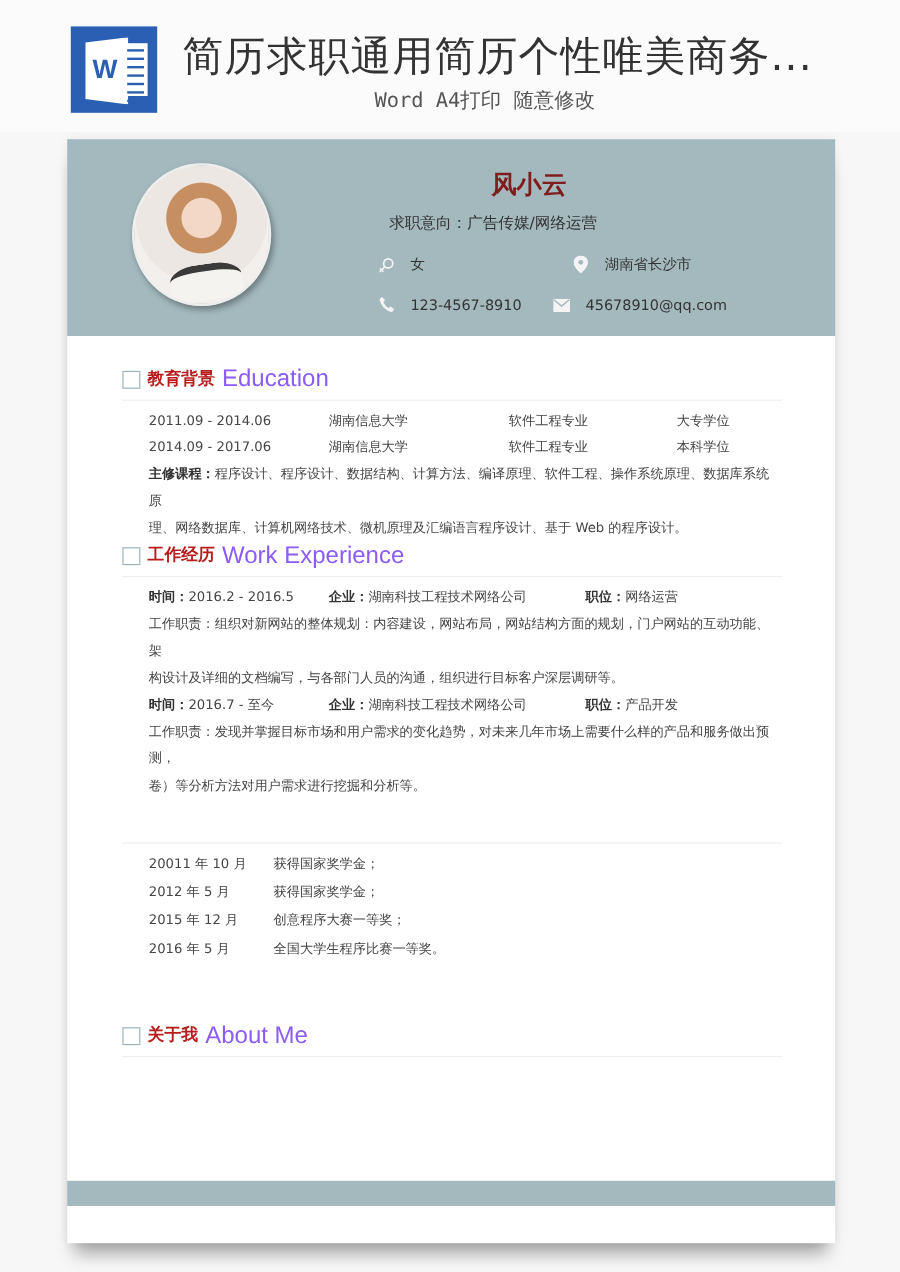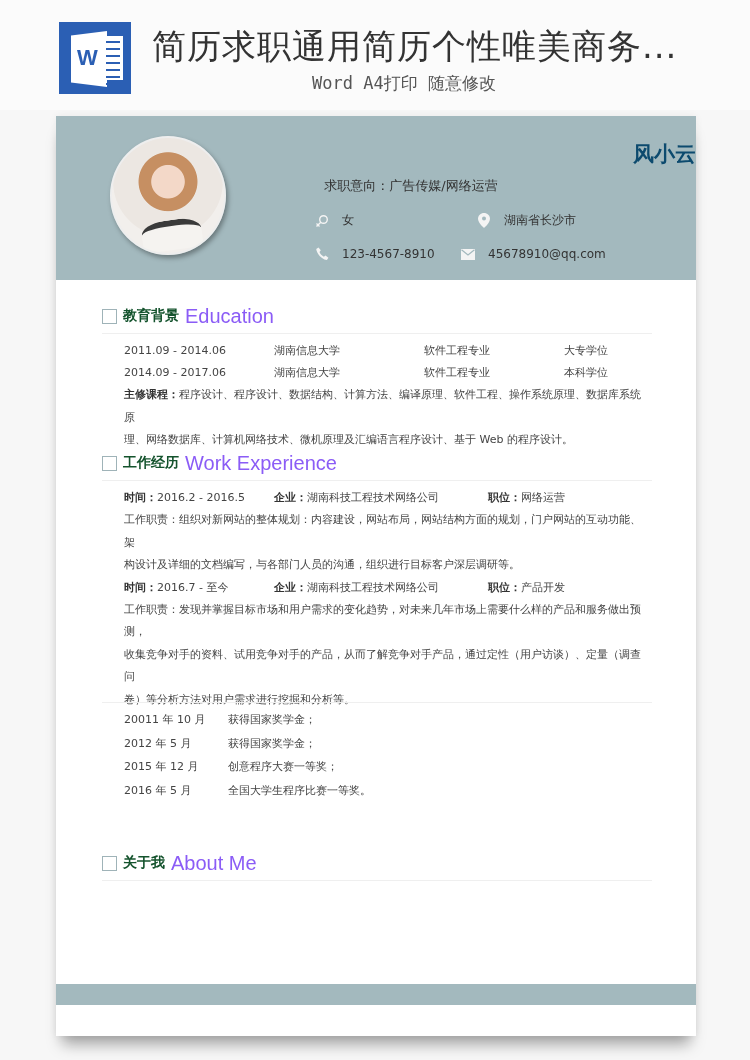--- a/index.html
+++ b/index.html
@@ -21,30 +21,30 @@
   .doc-sub { position:absolute; left:312px; top:72px; font-size:17px; color:#555; font-family:"DejaVu Sans Mono", monospace; white-space:nowrap; }
 
   
   .paper { position:absolute; left:56px; top:116px; width:640px; height:920px; background:#fff;
     box-shadow:0 14px 14px -6px rgba(0,0,0,0.35), 0 0 8px rgba(0,0,0,0.06); }
   .head { position:absolute; left:0; top:0; width:640px; height:164px; background:#a3b9be; }
   .avatar { position:absolute; left:54px; top:20px; width:112px; height:115px; border-radius:50%;
     background:radial-gradient(circle at 50% 38%, #f3d8c8 0 18%, #c68f62 19% 32%, #ece7e2 33% 60%, #f2efec 61%);
     border:2px solid #eee; box-shadow:2px 3px 5px rgba(0,0,0,0.35); overflow:hidden; }
   .avatar .neck { position:absolute; left:30px; top:82px; width:60px; height:24px; border-top:6px solid #3a3a3a; border-radius:40% 40% 0 0; background:#f5f3f0; transform:rotate(-8deg); }
-  .name { position:absolute; left:0; width:640px; top:24px; text-align:right; padding-left:130px; box-sizing:border-box; font-size:21px; font-weight:bold; color:#0c4a6e; }
+  .name { position:absolute; left:0; width:640px; top:24px; text-align:center; padding-left:130px; box-sizing:border-box; font-size:21px; font-weight:bold; color:#7f1d1d; }
   .intent { position:absolute; left:0; width:580px; top:61px; text-align:center; padding-left:130px; box-sizing:border-box; font-size:13px; color:#333; }
   .info { position:absolute; font-size:12px; color:#333; display:flex; align-items:center; white-space:nowrap; }
   .info .ic { width:16px; height:16px; margin-right:12px; color:#f4f4f4; display:flex; align-items:center; justify-content:center; font-size:12px; }
 
   
   .section { position:absolute; left:46px; width:550px; }
   .sec-head { position:relative; height:22px; display:flex; align-items:center; }
   .chk { width:13px; height:13px; border:1.5px solid #9fb3b8; margin-right:6px; background:#fff; }
-  .sec-cn { font-weight:bold; font-size:14px; color:#14532d; margin-right:6px; }
+  .sec-cn { font-weight:bold; font-size:14px; color:#b91c1c; margin-right:6px; }
   .sec-en { font-size:20px; color:#8b5cf6; font-family:Liberation Sans, sans-serif; }
   .sec-rule { height:1px; background:#efefef; margin-top:6px; }
   .row { font-size:11px; color:#444; line-height:22px; white-space:nowrap; position:relative; height:22px; }
   .para { font-size:11px; color:#444; line-height:22.5px; padding-left:22px; width:526px; }
   .b { font-weight:bold; color:#333; }
   .col { position:absolute; top:0; }
   .footer-band { position:absolute; left:0; top:868px; width:640px; height:21px; background:#a3b9be; }
 </style>
 </head>
 <body>
@@ -163,21 +163,20 @@
 
     <div style="padding-left:22px; margin-top:0;">
       <div class="row">
         <span class="col" style="left:0"><span class="b">时间：</span><span>2016.7 -  至今</span></span>
         <span class="col" style="left:150px"><span class="b">企业：</span><span>湖南科技工程技术网络公司</span></span>
         <span class="col" style="left:364px"><span class="b">职位：</span><span>产品开发</span></span>
       </div>
     </div>
     <div class="para">
       <div>工作职责：发现并掌握目标市场和用户需求的变化趋势，对未来几年市场上需要什么样的产品和服务做出预测，</div>
-      <div>收集竞争对手的资料、试用竞争对手的产品，从而了解竞争对手产品，通过定性（用户访谈）、定量（调查问</div>
       <div>卷）等分析方法对用户需求进行挖掘和分析等。</div>
     </div>
   </div>
 
   <div class="section" style="top:580px;">
     <div class="sec-rule"></div>
     <div style="padding-left:22px; margin-top:6px;">
       <div class="row" style="height:23.5px;">
         <span class="col" style="left:0">20011 年 10 月</span>
         <span class="col" style="left:104px">获得国家奖学金；</span>

